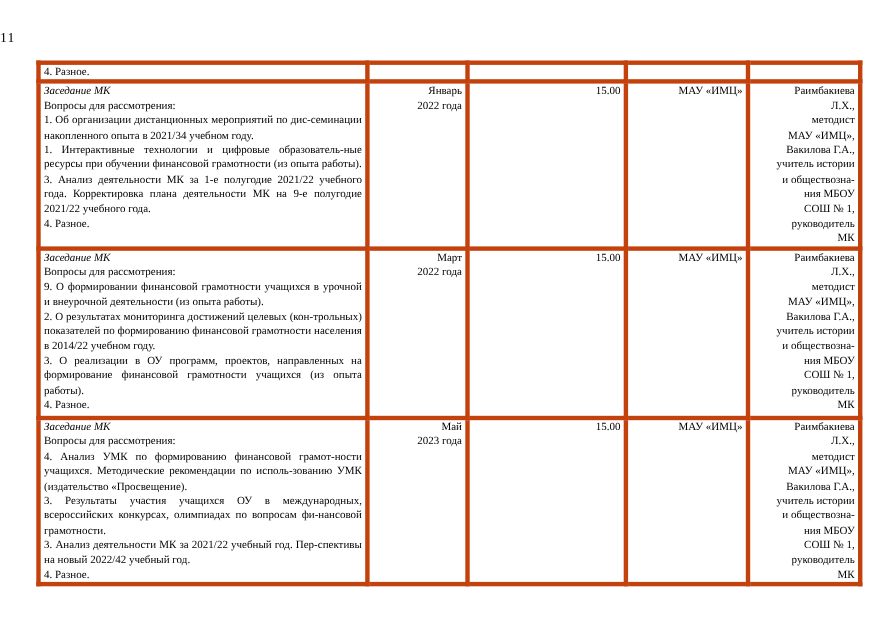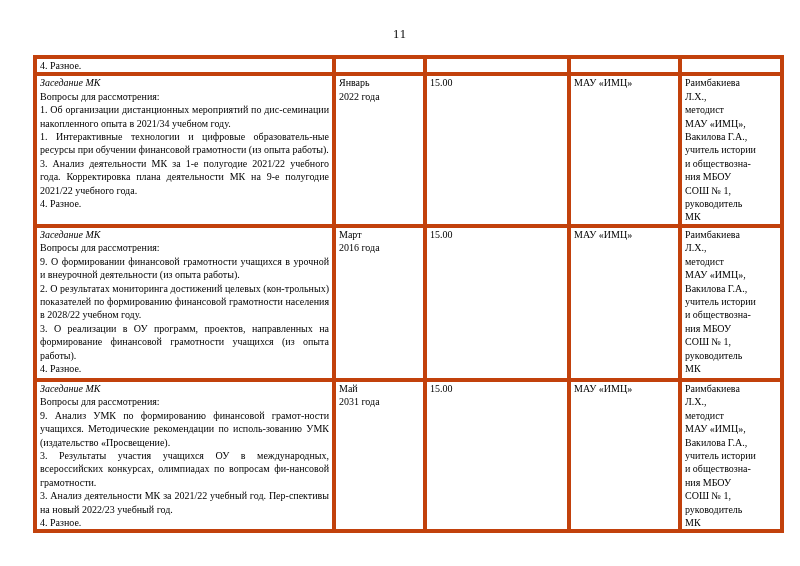--- a/index.html
+++ b/index.html
@@ -10,21 +10,21 @@
     color: #000000;
     font-family: "Liberation Serif", serif;
     position: relative;
     overflow: hidden;
   }
   .page-number {
     position: absolute;
     top: 27px;
     left: 0;
     width: 800px;
-    text-align: center;
+    text-align: left;
     font-size: 12.5px;
     letter-spacing: 1px;
   }
   table.doc-table {
     position: absolute;
     left: 33px;
     top: 55px;
     border-collapse: collapse;
     table-layout: fixed;
     width: 747px;
@@ -42,21 +42,21 @@
   tr.meeting-2  { height: 154px; }
   tr.meeting-3  { height: 150px; }
   td.topic-cell div {
     margin: 0;
     text-align: justify;
   }
   td.topic-cell .mk-title {
     font-style: italic;
   }
   td.center-cell {
-    text-align: left;
+    text-align: right;
   }
   .pre { white-space: pre-line; }
 </style>
 </head>
 <body>
 
 <div class="page-number">11</div>
 
 <table class="doc-table">
   <colgroup>
@@ -102,52 +102,52 @@
 СОШ № 1,
 руководитель
 МК</td>
   </tr>
 
   <tr class="meeting-2">
     <td class="topic-cell">
       <div class="mk-title">Заседание МК</div>
       <div>Вопросы для рассмотрения:</div>
       <div>9.  О формировании финансовой грамотности учащихся в урочной и внеурочной деятельности (из опыта работы).</div>
-      <div>2. О результатах мониторинга достижений целевых (кон-трольных) показателей по формированию финансовой грамотности населения в 2028/22 учебном году.</div>
+      <div>2. О результатах мониторинга достижений целевых (кон-трольных) показателей по формированию финансовой грамотности населения в 2014/22 учебном году.</div>
       <div>3. О реализации в ОУ программ, проектов, направленных на формирование финансовой грамотности учащихся (из опыта работы).</div>
       <div>4. Разное.</div>
     </td>
     <td class="center-cell pre">Март
-2016 года</td>
+2022 года</td>
     <td class="center-cell">15.00</td>
     <td class="center-cell">МАУ «ИМЦ»</td>
     <td class="center-cell pre">Раимбакиева
 Л.Х.,
 методист
 МАУ «ИМЦ»,
 Вакилова Г.А.,
 учитель истории
 и обществозна-
 ния МБОУ
 СОШ № 1,
 руководитель
 МК</td>
   </tr>
 
   <tr class="meeting-3">
     <td class="topic-cell">
       <div class="mk-title">Заседание МК</div>
       <div>Вопросы для рассмотрения:</div>
-      <div>9.  Анализ УМК по формированию финансовой грамот-ности учащихся. Методические рекомендации по исполь-зованию УМК (издательство «Просвещение).</div>
+      <div>4.  Анализ УМК по формированию финансовой грамот-ности учащихся. Методические рекомендации по исполь-зованию УМК (издательство «Просвещение).</div>
       <div>3.  Результаты участия учащихся ОУ в международных, всероссийских конкурсах, олимпиадах по вопросам  фи-нансовой грамотности.</div>
-      <div>3.  Анализ деятельности МК за 2021/22 учебный год. Пер-спективы на новый 2022/23 учебный год.</div>
+      <div>3.  Анализ деятельности МК за 2021/22 учебный год. Пер-спективы на новый 2022/42 учебный год.</div>
       <div>4. Разное.</div>
     </td>
     <td class="center-cell pre">Май
-2031 года</td>
+2023 года</td>
     <td class="center-cell">15.00</td>
     <td class="center-cell">МАУ «ИМЦ»</td>
     <td class="center-cell pre">Раимбакиева
 Л.Х.,
 методист
 МАУ «ИМЦ»,
 Вакилова Г.А.,
 учитель истории
 и обществозна-
 ния МБОУ

